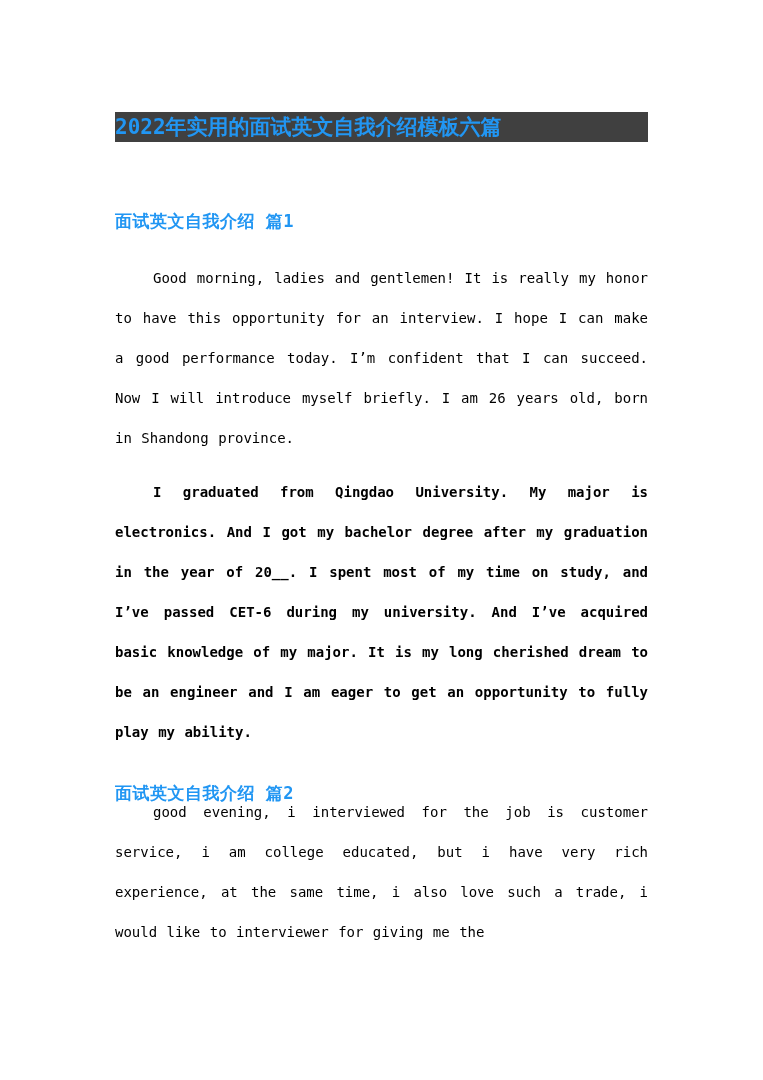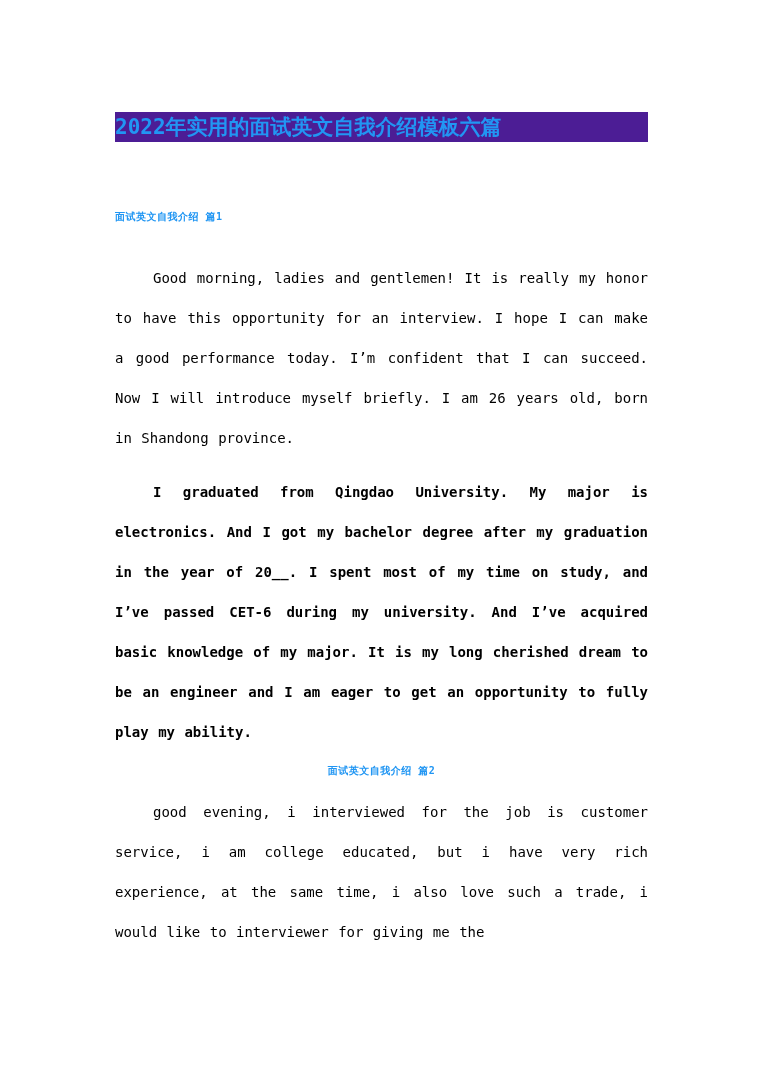--- a/index.html
+++ b/index.html
@@ -31,30 +31,30 @@
     padding: 0;
     position: absolute;
     left: 0;
     top: 112px;
     width: 533px;
     font-family: "DejaVu Sans Mono", monospace;
     font-size: 21px;
     line-height: 30px;
     font-weight: bold;
     color: #2196f3;
-    background: #4c1d95;
+    background: #404040;
     letter-spacing: 0px;
     white-space: nowrap;
   }
   .section-heading {
     position: absolute;
     left: 0;
     width: 533px;
     font-family: "DejaVu Sans Mono", monospace;
-    font-size: 10px;
+    font-size: 17px;
     font-weight: bold;
     color: #2196f3;
     letter-spacing: 0.5px;
     white-space: nowrap;
   }
   .para {
     position: absolute;
     left: 0;
     width: 533px;
     font-family: "DejaVu Sans Mono", monospace;
@@ -76,18 +76,18 @@
   <div class="content">
 
     <h1 class="doc-title">2022年实用的面试英文自我介绍模板六篇</h1>
 
     <div class="section-heading" style="top: 210px;">面试英文自我介绍  篇1</div>
 
     <div class="para" style="top: 258px;">Good morning, ladies and gentlemen! It is really my honor to have this opportunity for an interview. I hope I can make a good performance today. I’m confident that I can succeed. Now I will introduce myself briefly. I am 26 years old, born in Shandong province.</div>
 
     <div class="para p2" style="top: 472px;">I graduated from Qingdao University. My major is electronics. And I got my bachelor degree after my graduation in the year of 20__. I spent most of my time on study, and I’ve passed CET-6 during my university. And I’ve acquired basic knowledge of my major. It is my long cherished dream to be an engineer and I am eager to get an opportunity to fully play my ability.</div>
 
-    <div class="section-heading" style="top: 764px; text-align: center;">面试英文自我介绍  篇2</div>
+    <div class="section-heading" style="top: 782px;">面试英文自我介绍  篇2</div>
 
     <div class="para" style="top: 792px;">good evening, i interviewed for the job is customer service, i am college educated, but i have very rich experience, at the same time, i also love such a trade, i would like to interviewer for giving me the</div>
 
   </div>
 </div>
 
 </body></html>

